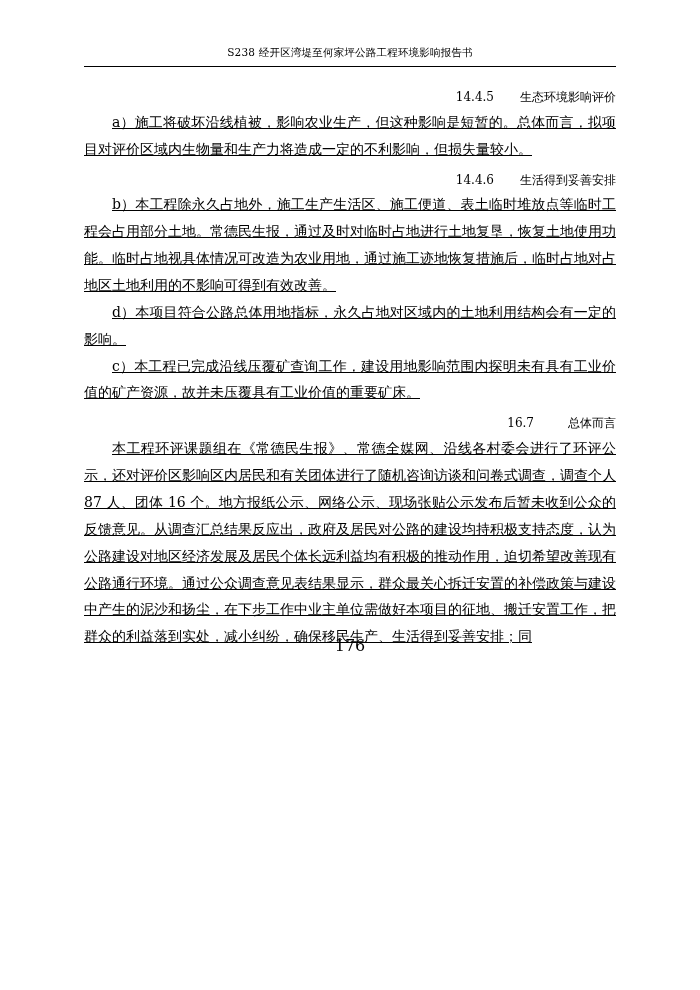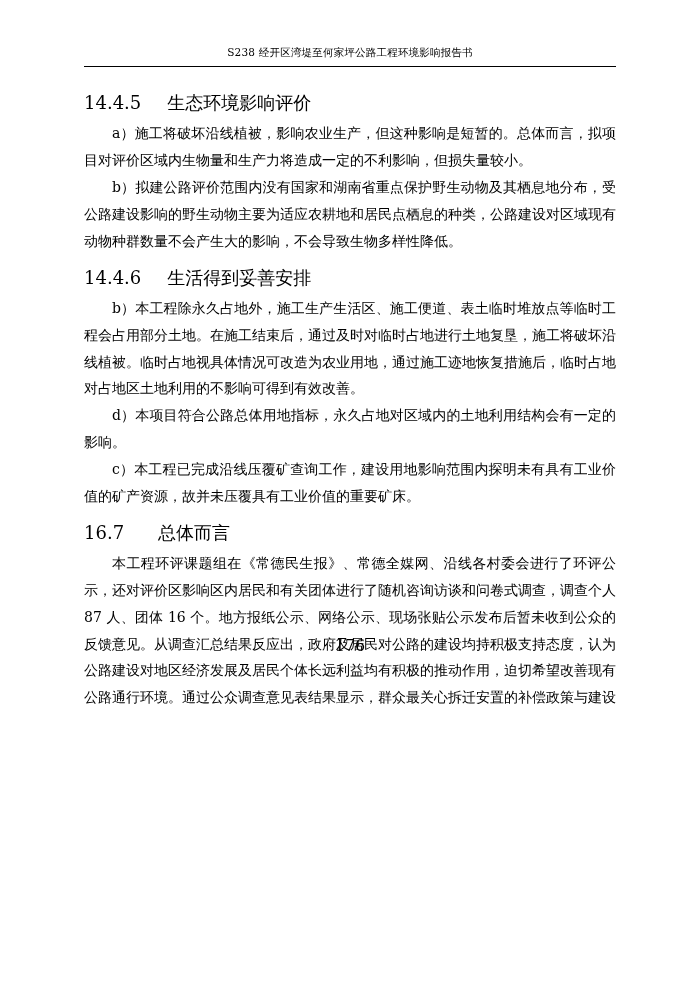--- a/index.html
+++ b/index.html
@@ -35,43 +35,45 @@
     height: 1px;
     background: #000;
   }
   .content {
     position: absolute;
     top: 80px;
     left: 84px;
     width: 532px;
   }
   .h-sec {
-    font-size: 18px;
+    font-size: 12px;
     line-height: 1.9;
     margin: 6px 0 0 0;
     white-space: pre;
+    text-align: right;
   }
   .h-sec .num {
     display: inline-block;
   }
   .h-sec .sp {
     display: inline-block;
     width: 26px;
   }
   .h-sec .sp-wide {
     display: inline-block;
     width: 34px;
   }
   p.body {
     font-size: 14px;
     line-height: 1.92;
     margin: 0;
     text-align: justify;
     text-justify: inter-ideograph;
     text-indent: 28px;
+    text-decoration: underline;
   }
   .footer {
     position: absolute;
     bottom: 56px;
     left: 0;
     right: 0;
     text-align: center;
     font-size: 16px;
   }
 </style>
@@ -80,24 +82,23 @@
 
 <div class="page">
 
   <div class="header">S238 经开区湾堤至何家坪公路工程环境影响报告书</div>
   <div class="header-rule"></div>
 
   <div class="content">
 
     <div class="h-sec"><span class="num">14.4.5</span><span class="sp"></span><span class="ttl">生态环境影响评价</span></div>
     <p class="body">a）施工将破坏沿线植被，影响农业生产，但这种影响是短暂的。总体而言，拟项目对评价区域内生物量和生产力将造成一定的不利影响，但损失量较小。</p>
-    <p class="body">b）拟建公路评价范围内没有国家和湖南省重点保护野生动物及其栖息地分布，受公路建设影响的野生动物主要为适应农耕地和居民点栖息的种类，公路建设对区域现有动物种群数量不会产生大的影响，不会导致生物多样性降低。</p>
 
     <div class="h-sec"><span class="num">14.4.6</span><span class="sp"></span><span class="ttl">生活得到妥善安排</span></div>
-    <p class="body">b）本工程除永久占地外，施工生产生活区、施工便道、表土临时堆放点等临时工程会占用部分土地。在施工结束后，通过及时对临时占地进行土地复垦，施工将破坏沿线植被。临时占地视具体情况可改造为农业用地，通过施工迹地恢复措施后，临时占地对占地区土地利用的不影响可得到有效改善。</p>
+    <p class="body">b）本工程除永久占地外，施工生产生活区、施工便道、表土临时堆放点等临时工程会占用部分土地。常德民生报，通过及时对临时占地进行土地复垦，恢复土地使用功能。临时占地视具体情况可改造为农业用地，通过施工迹地恢复措施后，临时占地对占地区土地利用的不影响可得到有效改善。</p>
     <p class="body">d）本项目符合公路总体用地指标，永久占地对区域内的土地利用结构会有一定的影响。</p>
     <p class="body">c）本工程已完成沿线压覆矿查询工作，建设用地影响范围内探明未有具有工业价值的矿产资源，故并未压覆具有工业价值的重要矿床。</p>
 
     <div class="h-sec"><span class="num">16.7</span><span class="sp-wide"></span><span class="ttl">总体而言</span></div>
     <p class="body">本工程环评课题组在《常德民生报》、常德全媒网、沿线各村委会进行了环评公示，还对评价区影响区内居民和有关团体进行了随机咨询访谈和问卷式调查，调查个人 87 人、团体 16 个。地方报纸公示、网络公示、现场张贴公示发布后暂未收到公众的反馈意见。从调查汇总结果反应出，政府及居民对公路的建设均持积极支持态度，认为公路建设对地区经济发展及居民个体长远利益均有积极的推动作用，迫切希望改善现有公路通行环境。通过公众调查意见表结果显示，群众最关心拆迁安置的补偿政策与建设中产生的泥沙和扬尘，在下步工作中业主单位需做好本项目的征地、搬迁安置工作，把群众的利益落到实处，减小纠纷，确保移民生产、生活得到妥善安排；同</p>
 
   </div>
 
   <div class="footer">176</div>
 

